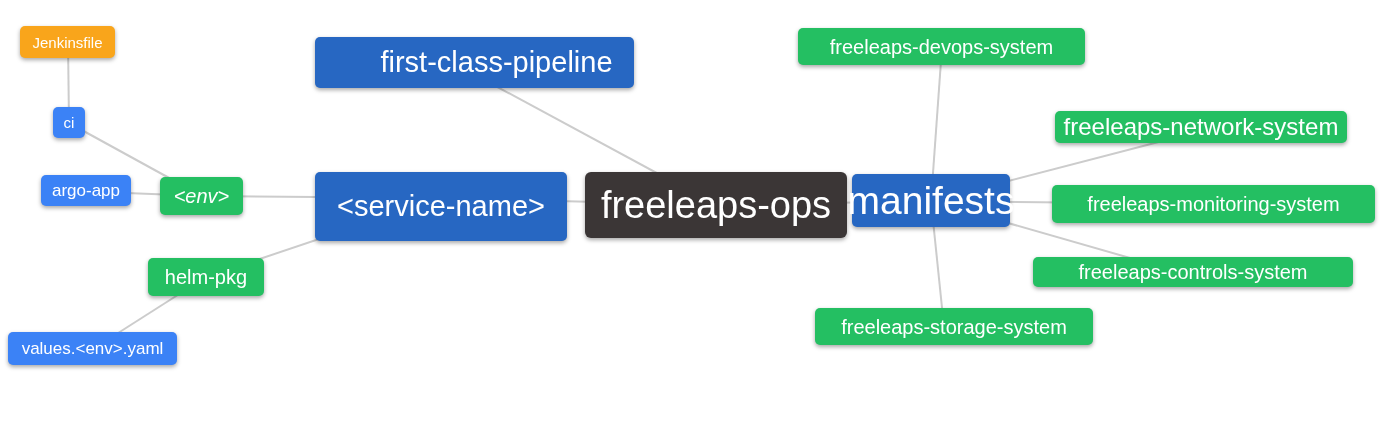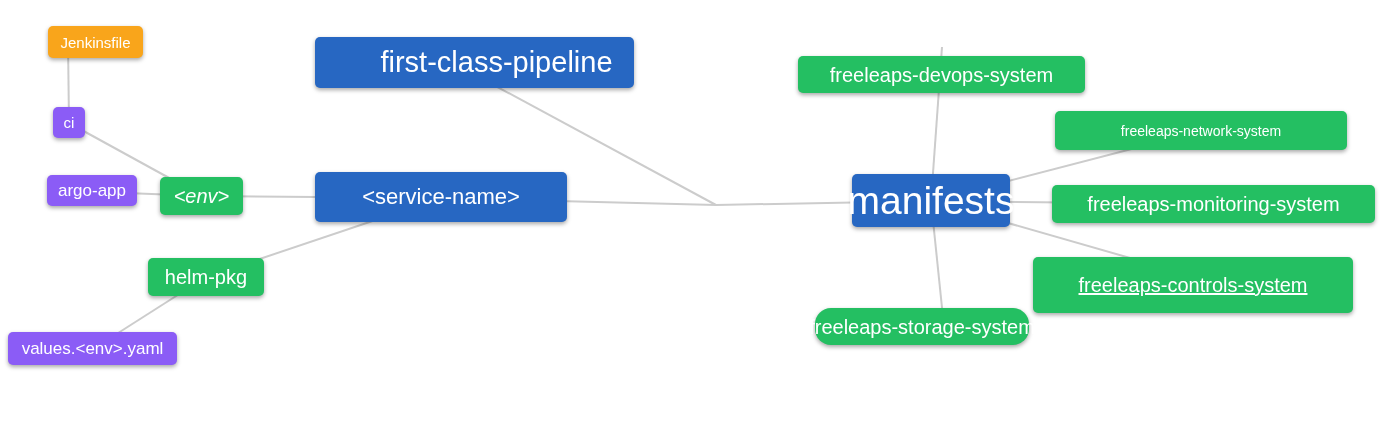--- a/index.html
+++ b/index.html
@@ -19,21 +19,21 @@
     border-radius:5px;
     box-shadow:0 2px 4px rgba(0,0,0,0.35);
     white-space:nowrap;
     line-height:1;
     cursor:pointer;
     user-select:none;
   }
   .c-root{background:#3b3636;border-radius:6px;}
   .c-primary{background:#2767c2;}
   .c-success{background:#24bf62;}
-  .c-danger{background:#8b5cf6;}
+  .c-danger{background:#3b82f6;}
   .c-warning{background:#f9a51b;}
 </style>
 </head>
 <body>
 
 <div class="canvas">
 
   <svg class="edges" viewBox="0 0 1390 421">
     <line x1="68" y1="42" x2="69" y2="123"></line>
     <line x1="69" y1="123" x2="202" y2="196"></line>
@@ -44,42 +44,43 @@
     <line x1="453" y1="63" x2="716" y2="205"></line>
     <line x1="441" y1="198" x2="716" y2="205"></line>
     <line x1="716" y1="205" x2="931" y2="201"></line>
     <line x1="931" y1="201" x2="942" y2="47"></line>
     <line x1="931" y1="201" x2="1201" y2="131"></line>
     <line x1="931" y1="201" x2="1214" y2="204"></line>
     <line x1="931" y1="201" x2="1193" y2="276"></line>
     <line x1="931" y1="201" x2="944" y2="327"></line>
   </svg>
 
-  <div class="node c-warning" style="left:20px;  top:26px;  width:95px;  height:32px; font-size:15px;margin-left:28px;">Jenkinsfile</div>
+  <div class="node c-warning" style="left:20px;  top:26px;  width:95px;  height:32px; font-size:15px;">Jenkinsfile</div>
 
   <div class="node c-danger" style="left:53px;  top:107px; width:32px;  height:31px; font-size:15px;">ci</div>
 
-  <div class="node c-danger" style="left:47px;  top:175px; width:90px;  height:31px; font-size:17px;">argo-app</div>
+  <div class="node c-danger" style="left:41px;  top:175px; width:90px;  height:31px; font-size:17px;">argo-app</div>
 
   <div class="node c-success" style="left:160px; top:177px; width:83px;  height:38px; font-size:20px;font-style:italic;">&lt;env&gt;</div>
 
   <div class="node c-success" style="left:148px; top:258px; width:116px; height:38px; font-size:20px;">helm-pkg</div>
 
   <div class="node c-danger" style="left:8px;   top:332px; width:169px; height:33px; font-size:17px;text-align:center;">values.&lt;env&gt;.yaml</div>
 
   <div class="node c-primary" style="left:315px; top:37px;  width:275px; height:51px; font-size:29px;padding-left:44px;">first-class-pipeline</div>
 
-  <div class="node c-primary" style="left:315px; top:172px; width:252px; height:50px; font-size:22px;">&lt;service-name&gt;</div>
+  <div class="node c-primary" style="left:315px; top:172px; width:252px; height:69px; font-size:29px;">&lt;service-name&gt;</div>
 
+  <div class="node c-root" style="left:585px; top:172px; width:262px; height:66px; font-size:38px;">freeleaps-ops</div>
 
   <div class="node c-primary" style="left:852px; top:174px; width:158px; height:53px; font-size:39px;">manifests</div>
 
-  <div class="node c-success" style="left:798px; top:28px;  width:287px; height:37px; font-size:20px;margin-top:28px;">freeleaps-devops-system</div>
+  <div class="node c-success" style="left:798px; top:28px;  width:287px; height:37px; font-size:20px;">freeleaps-devops-system</div>
 
-  <div class="node c-success" style="left:1055px;top:111px; width:292px; height:39px; font-size:14px;">freeleaps-network-system</div>
+  <div class="node c-success" style="left:1055px;top:111px; width:292px; height:32px; font-size:24px;">freeleaps-network-system</div>
 
   <div class="node c-success" style="left:1052px;top:185px; width:323px; height:38px; font-size:20px;">freeleaps-monitoring-system</div>
 
-  <div class="node c-success" style="left:1033px;top:257px; width:320px; height:56px; font-size:20px;text-decoration:underline;">freeleaps-controls-system</div>
+  <div class="node c-success" style="left:1033px;top:257px; width:320px; height:30px; font-size:20px;">freeleaps-controls-system</div>
 
-  <div class="node c-success" style="left:815px; top:308px; width:214px; height:37px; font-size:20px;border-radius:16px;">freeleaps-storage-system</div>
+  <div class="node c-success" style="left:815px; top:308px; width:278px; height:37px; font-size:20px;">freeleaps-storage-system</div>
 
 </div>
 
 </body></html>

